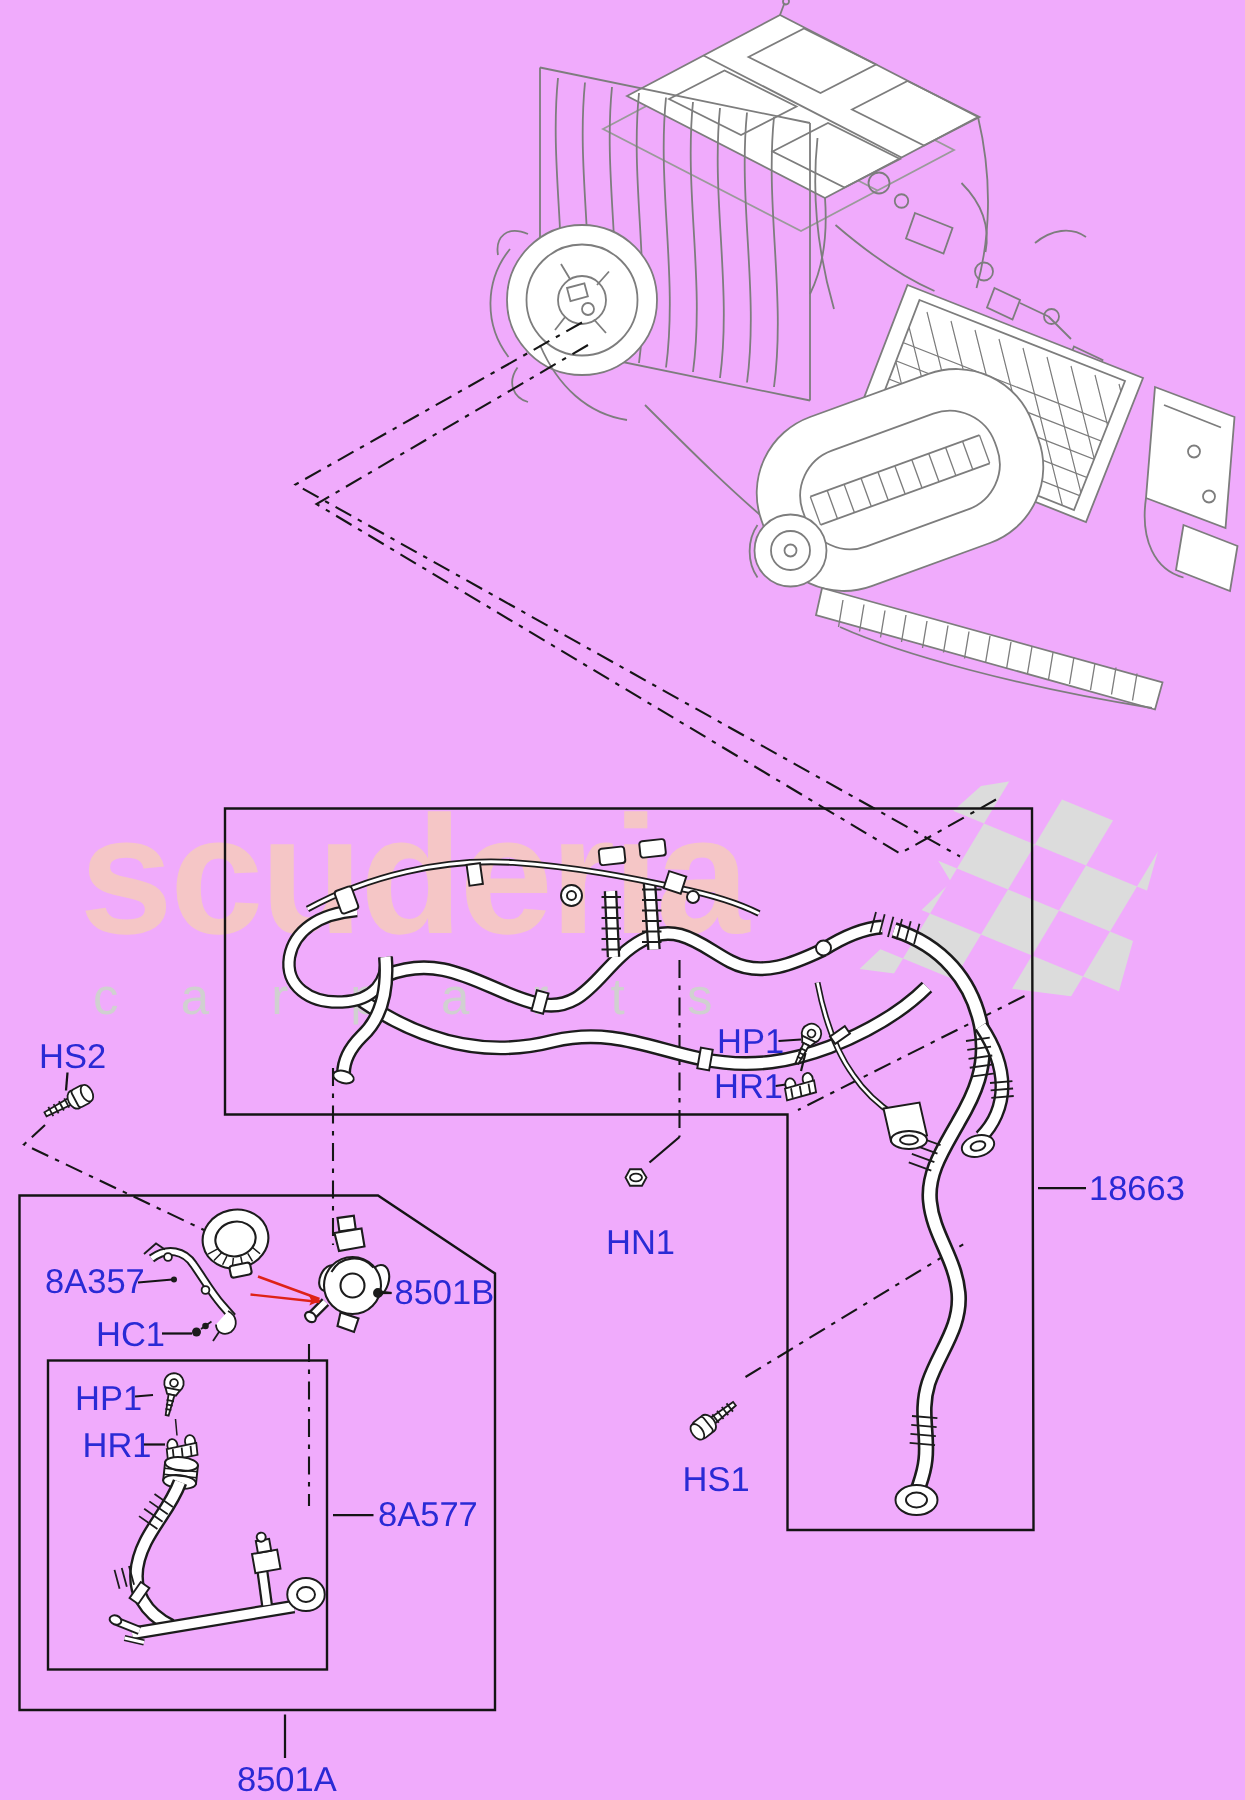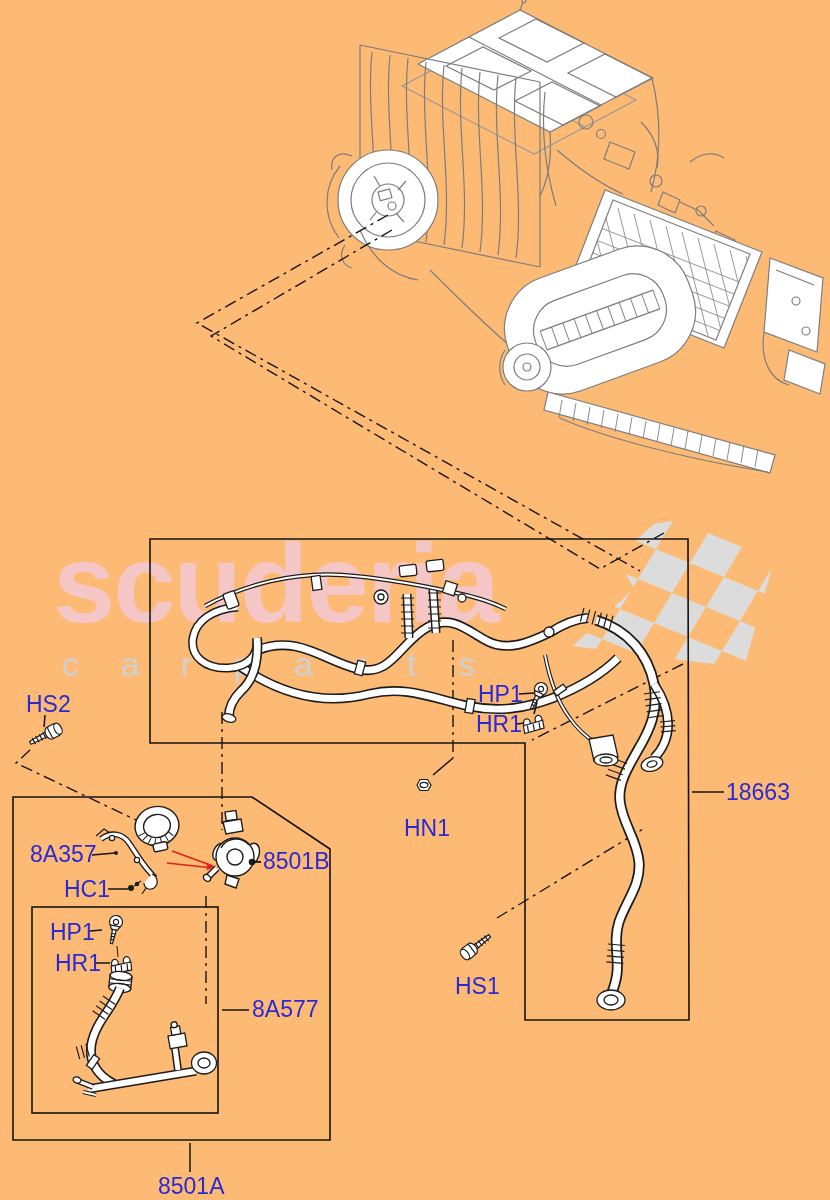--- a/index.html
+++ b/index.html
@@ -1,16 +1,16 @@
 <!DOCTYPE html>
 <html><head>
 <meta charset="utf-8">
 <style>
   html,body{margin:0;padding:0;background:#fff;}
-  #stage{position:relative;width:830px;height:1200px;background:#fdba74;overflow:hidden;
+  #stage{position:relative;width:830px;height:1200px;background:#f0abfc;overflow:hidden;
          font-family:"Liberation Sans",sans-serif;}
   svg text{font-family:"Liberation Sans",sans-serif;}
   .plbl{font-size:23px;fill:#2a2ad5;}
   .wm-brand{font-size:112px;font-weight:bold;fill:#f5c6c6;letter-spacing:-2px;}
   .wm-sub{font-size:34px;fill:#d0d0d0;letter-spacing:16px;}
 </style>
 </head>
 <body>
 
 <div id="stage">

